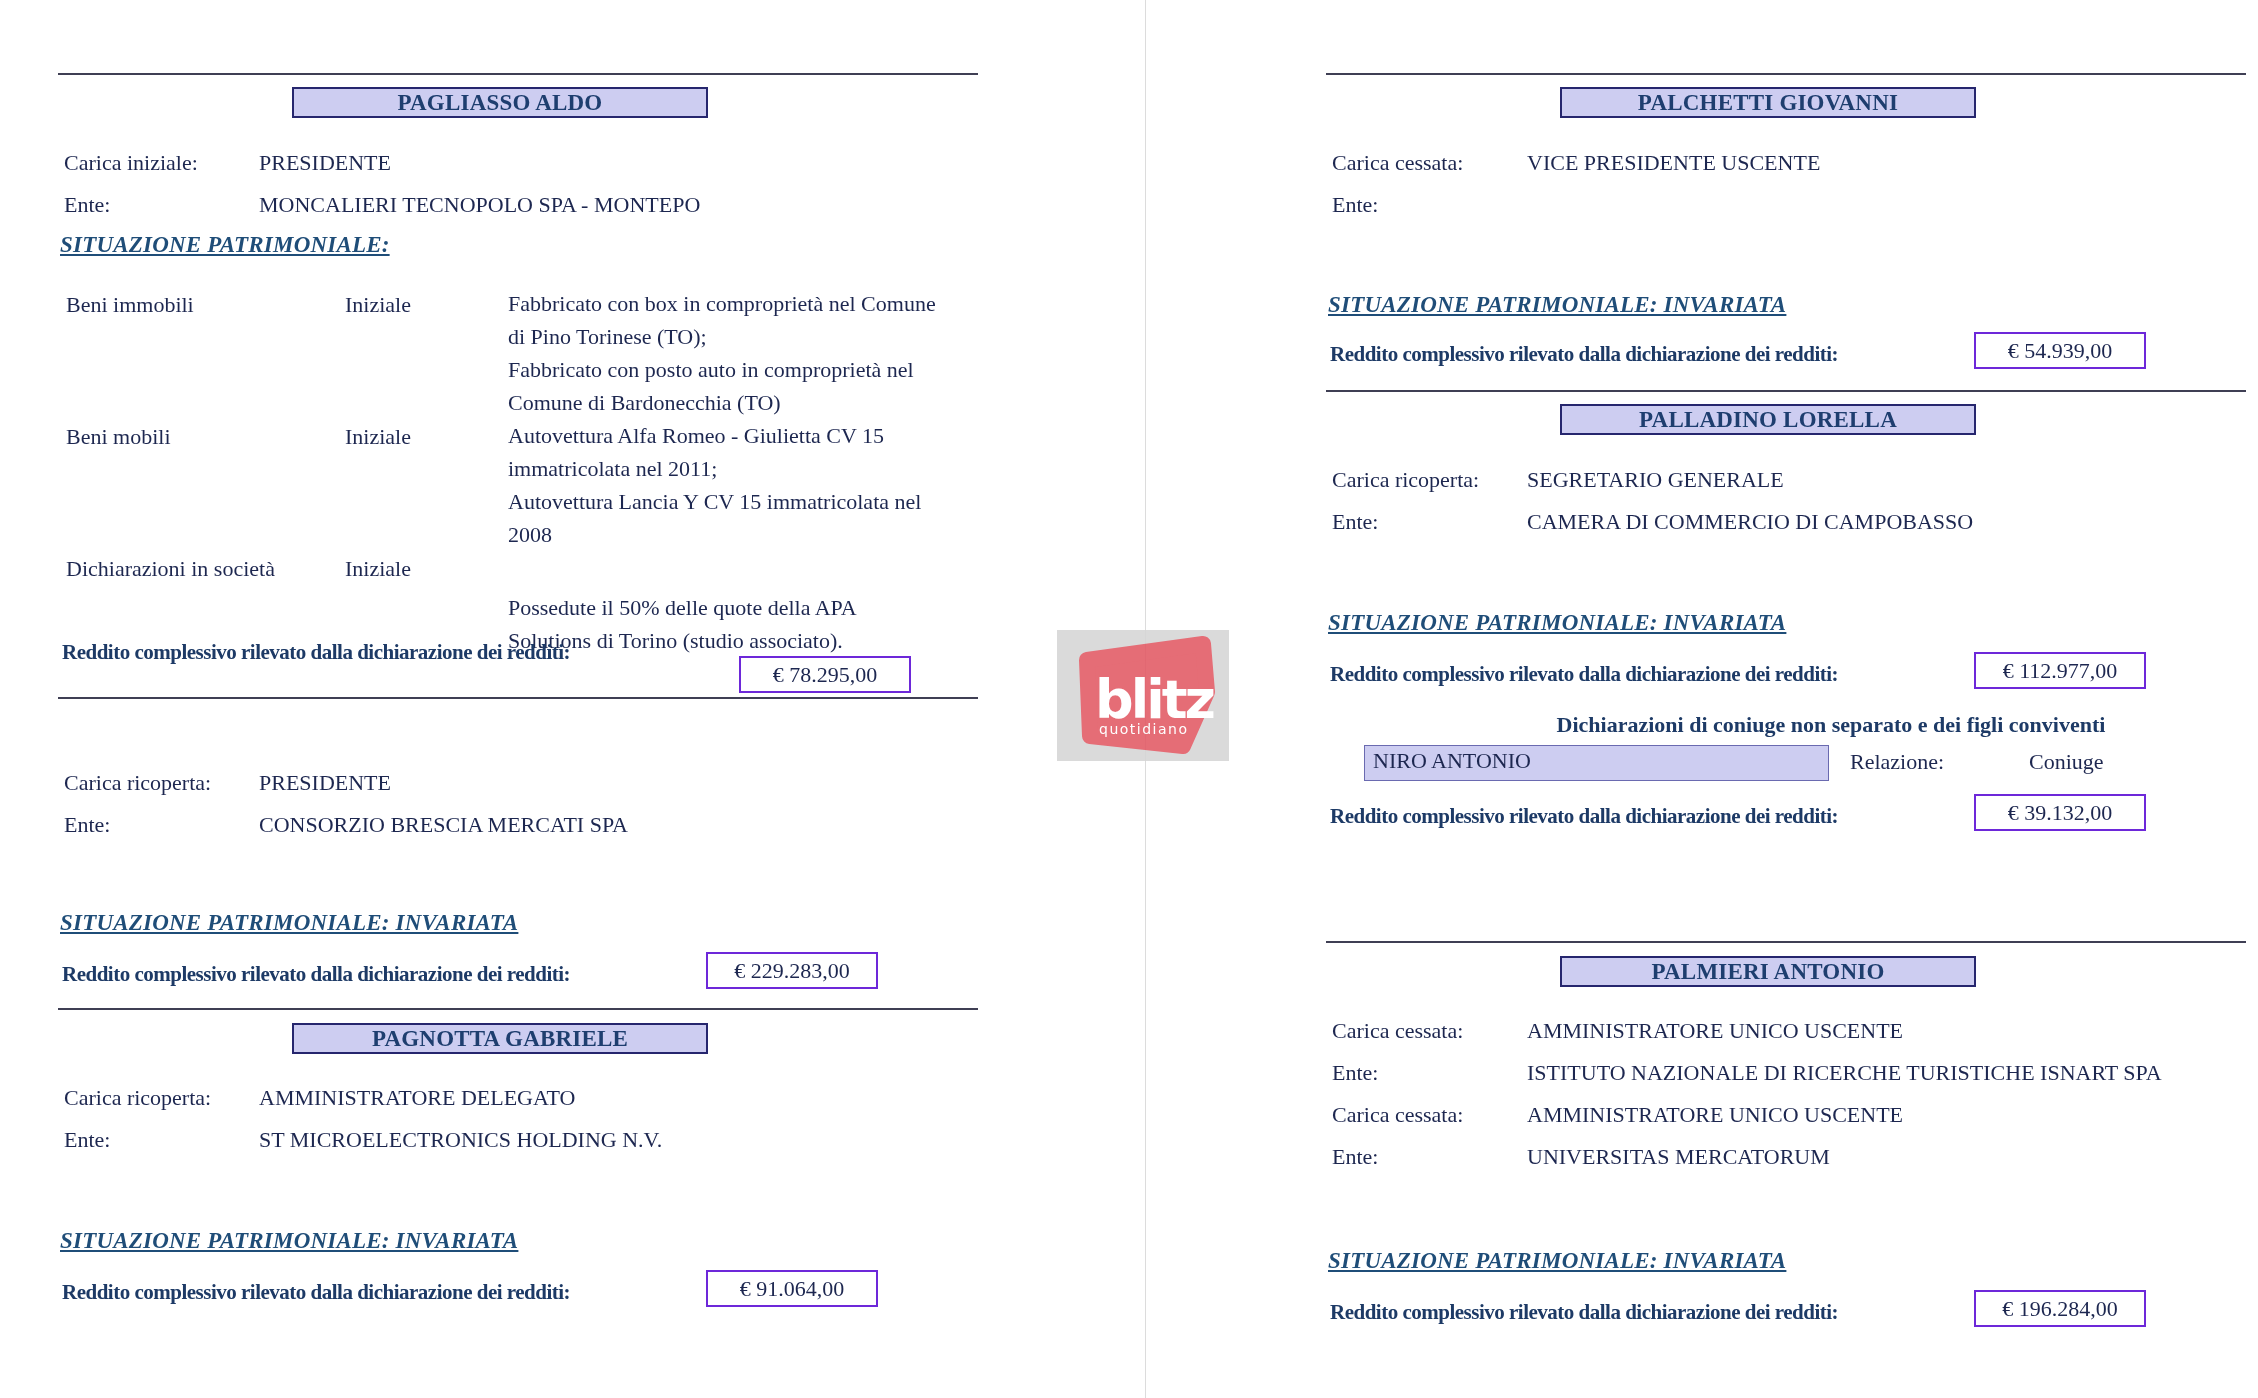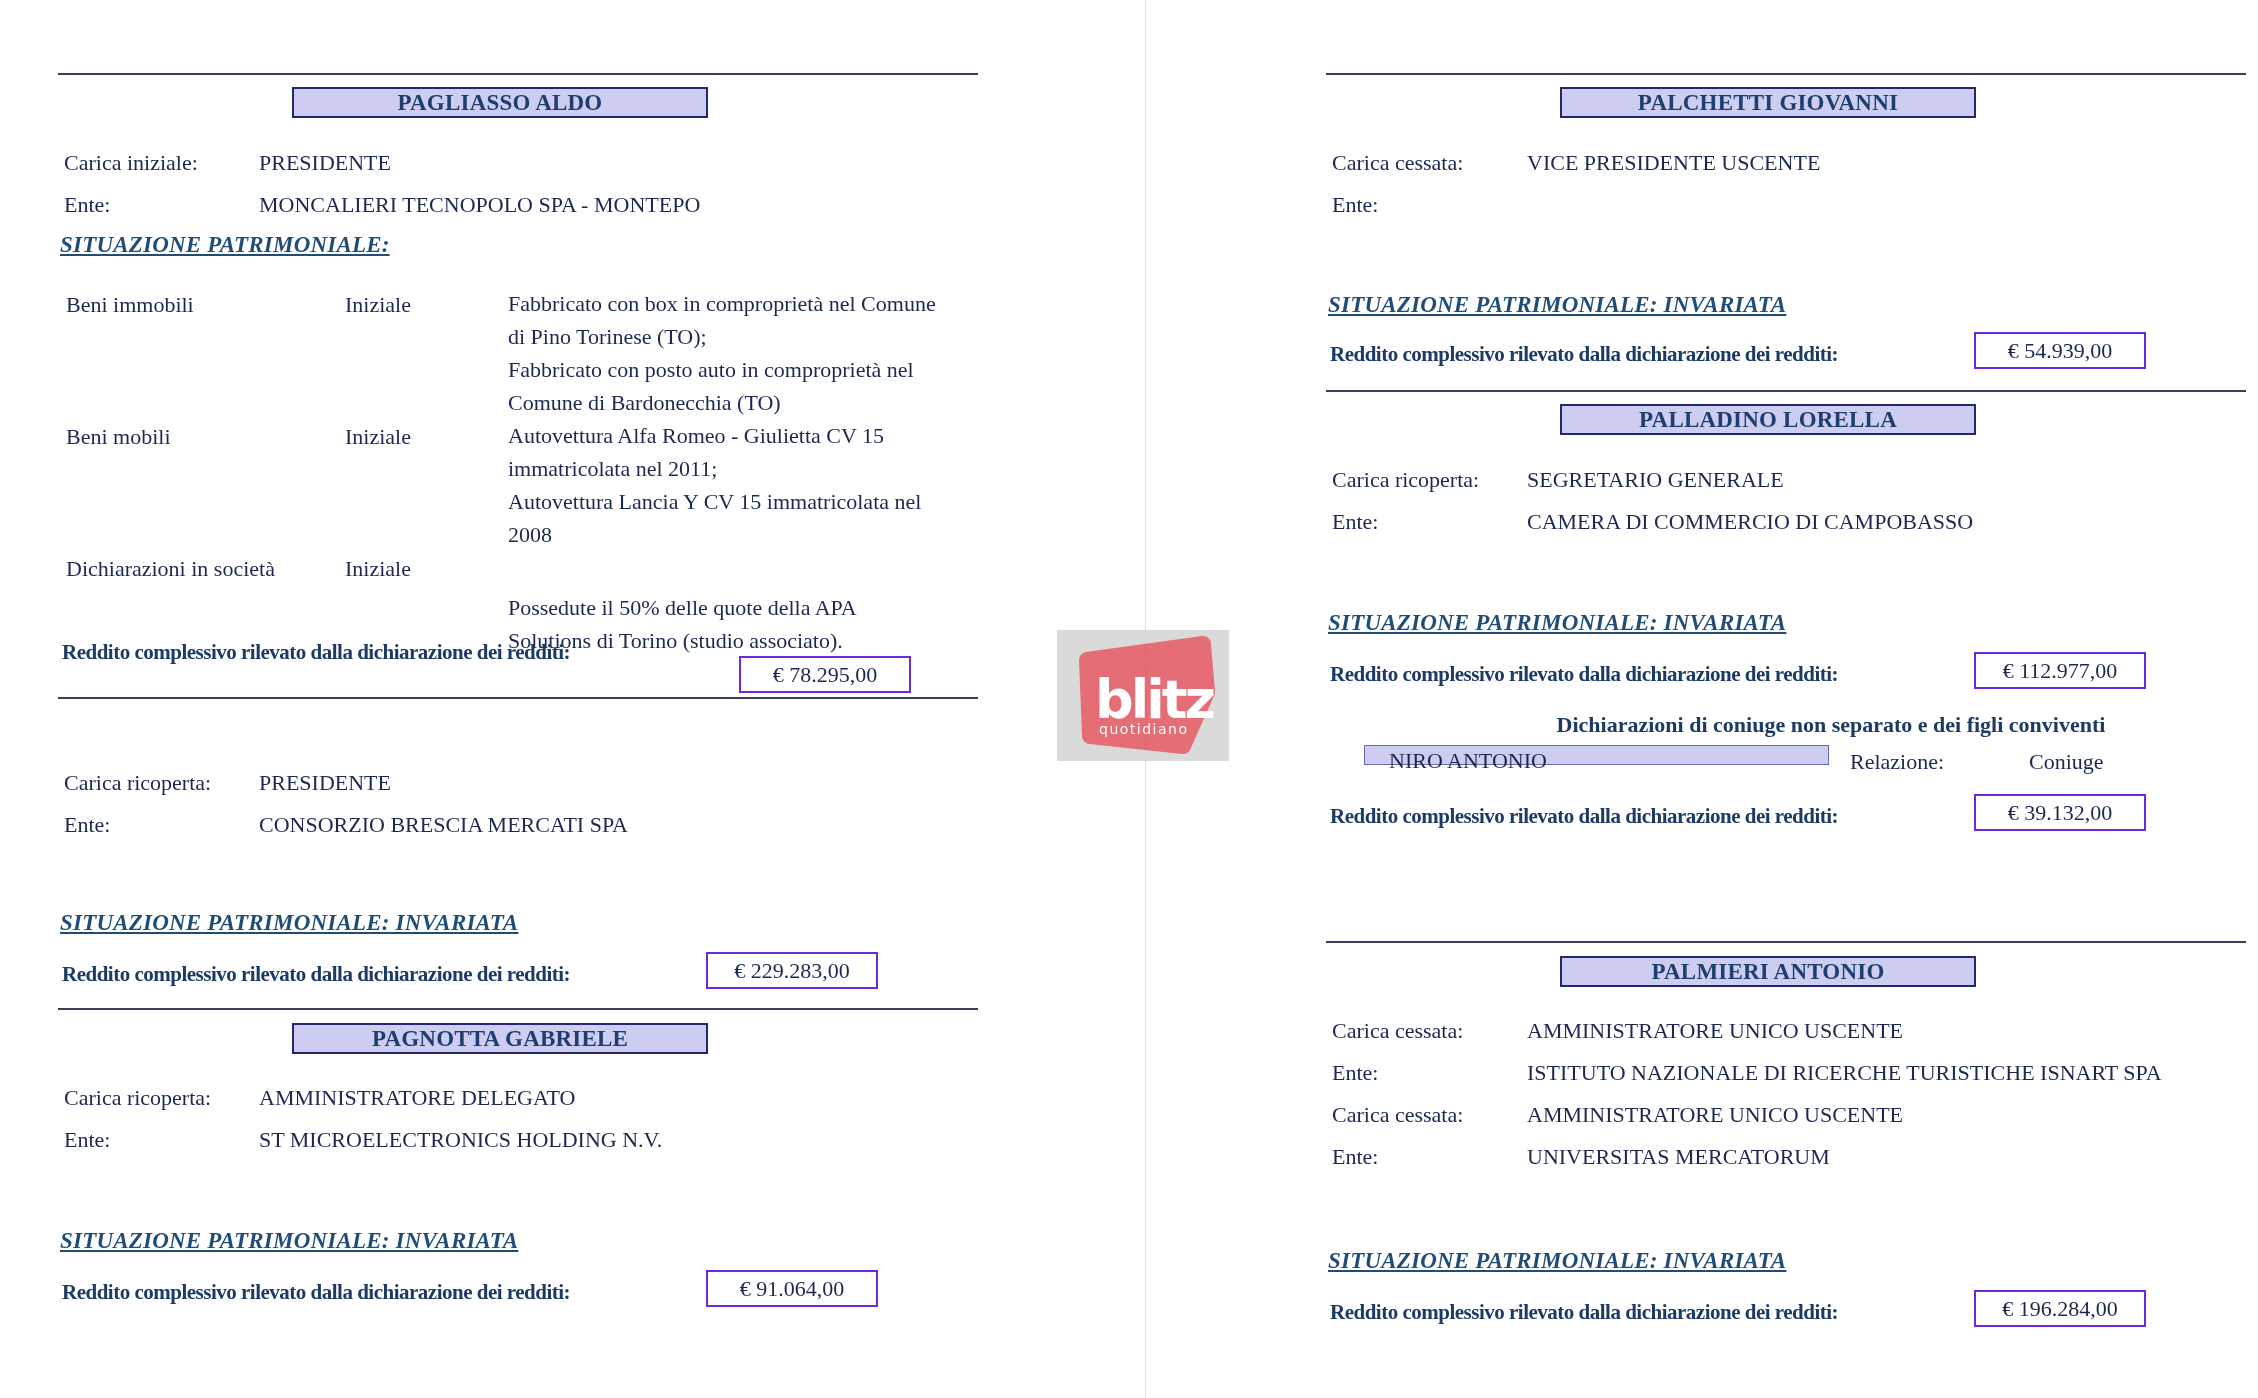--- a/index.html
+++ b/index.html
@@ -27,23 +27,23 @@
   .aph{position:absolute;left:287px;font-size:22px;white-space:nowrap;color:#1d2750;}
   .adesc{position:absolute;left:450px;font-size:22px;line-height:33px;white-space:pre;color:#1d2750;}
   .inc-lbl{position:absolute;left:4px;font-size:21px;font-weight:bold;letter-spacing:-0.5px;white-space:nowrap;color:#1d3a66;}
   .inc-box{
     position:absolute;left:648px;width:172px;height:37px;box-sizing:border-box;
     border:2px solid #6d28d9;background:#ffffff;
     display:flex;align-items:center;justify-content:center;font-size:22px;color:#1d2750;white-space:nowrap;
   }
   .fam-h{position:absolute;left:90px;width:830px;text-align:center;font-size:22px;font-weight:bold;color:#1d3a66;white-space:nowrap;}
   .fam-box{
-    position:absolute;left:38px;width:465px;height:20px;box-sizing:border-box;
+    position:absolute;left:38px;width:465px;height:36px;box-sizing:border-box;
     background:#cdcdf1;border:1px solid #6a6ab0;
-    font-size:22px;color:#1d2750;line-height:29px;padding-left:24px;white-space:nowrap;
+    font-size:22px;color:#1d2750;line-height:29px;padding-left:8px;white-space:nowrap;
   }
   .rel-lbl{position:absolute;left:524px;font-size:22px;color:#1d2750;white-space:nowrap;}
   .rel-val{position:absolute;left:703px;font-size:22px;color:#1d2750;white-space:nowrap;}
   .watermark{position:absolute;left:1057px;top:622px;width:172px;height:131px;opacity:.88;margin-top:8px;}
 </style>
 </head>
 <body>
 
 <div id="canvas">
 

